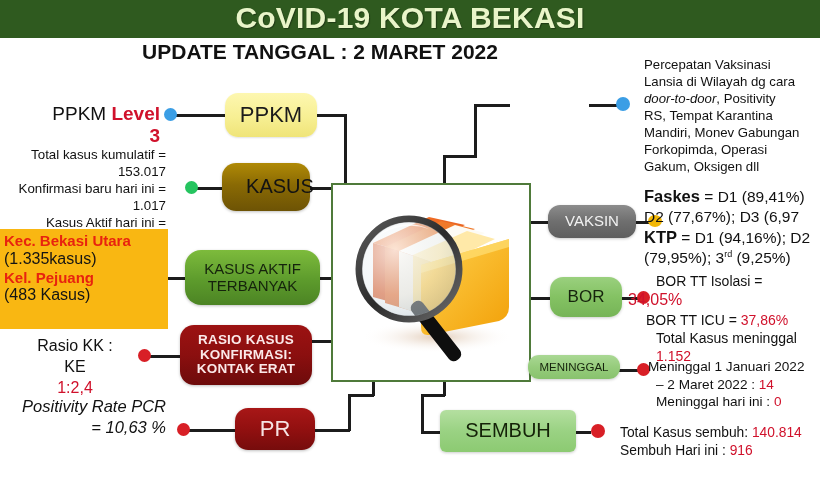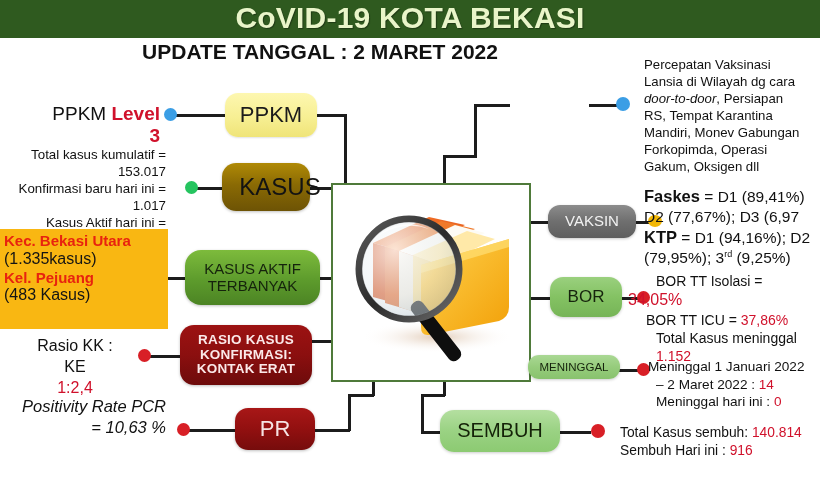--- a/index.html
+++ b/index.html
@@ -43,21 +43,21 @@
   .node-ppkm{
     left:225px;top:93px;width:92px;height:44px;
     background:linear-gradient(180deg,#fdf7b0 0%,#f7ef93 55%,#efe478 100%);
     color:#1b1b1b;font-size:22px;
     border-radius:13px;
     box-shadow:0 1px 2px rgba(0,0,0,.12);
   }
   .node-kasus{
     left:222px;top:163px;width:88px;height:48px;
     background:linear-gradient(180deg,#b08a06 0%,#8a6a04 45%,#6d5305 100%);
-    color:#131313;font-size:24px;border-radius:14px;
+    color:#131313;font-size:20px;border-radius:14px;
     box-shadow:0 1px 3px rgba(0,0,0,.25);
     padding-left:28px;
   }
   .node-kasus-aktif{
     left:185px;top:250px;width:135px;height:55px;
     background:linear-gradient(180deg,#7dbb3c 0%,#5d9b2c 55%,#4c8424 100%);
     color:#15230c;font-size:15px;border-radius:16px;
     box-shadow:0 1px 3px rgba(0,0,0,.25);
     flex-direction:column;
   }
@@ -92,23 +92,23 @@
     color:#16240d;font-size:17px;border-radius:13px;
     box-shadow:0 1px 3px rgba(0,0,0,.2);
   }
   .node-meninggal{
     left:528px;top:355px;width:92px;height:24px;
     background:linear-gradient(180deg,#aad894 0%,#96cc7c 50%,#88c26d 100%);
     color:#16240d;font-size:11.5px;border-radius:11px;
     box-shadow:0 1px 3px rgba(0,0,0,.2);
   }
   .node-sembuh{
-    left:440px;top:410px;width:120px;height:42px;
+    left:440px;top:410px;width:136px;height:42px;
     background:linear-gradient(180deg,#b4dfa0 0%,#9ad283 50%,#8cca72 100%);
-    color:#142208;font-size:20px;border-radius:14px;
+    color:#142208;font-size:20px;border-radius:6px;
     box-shadow:0 1px 3px rgba(0,0,0,.2);
   }
 
   
   .center-frame{
     position:absolute;left:331px;top:183px;width:196px;height:195px;
     border:2.5px solid #4f7a3a;background:#ffffff;
   }
   .folder-art{position:absolute;left:0;top:0;width:100%;height:100%;}
 
@@ -348,21 +348,21 @@
   </div>
 
   <div class="txt pr-text">
     <div>Positivity Rate PCR</div>
     <div>=    10,63 %</div>
   </div>
 
   <div class="txt aksi-text">
     <div>Percepatan Vaksinasi</div>
     <div>Lansia di Wilayah dg cara</div>
-    <div><i>door-to-door</i><span>, Persiapan</span></div>
+    <div><i>door-to-door</i><span>, Positivity</span></div>
     <div>RS, Tempat Karantina</div>
     <div>Mandiri, Monev Gabungan</div>
     <div>Forkopimda, Operasi</div>
     <div>Gakum, Oksigen dll</div>
   </div>
 
   <div class="txt vaksin-text">
     <div><b>Faskes</b><span> = D1 (89,41%)</span></div>
     <div>D2 (77,67%); D3 (6,97</div>
     <div><b>KTP</b><span> = D1 (94,16%); D2</span></div>

